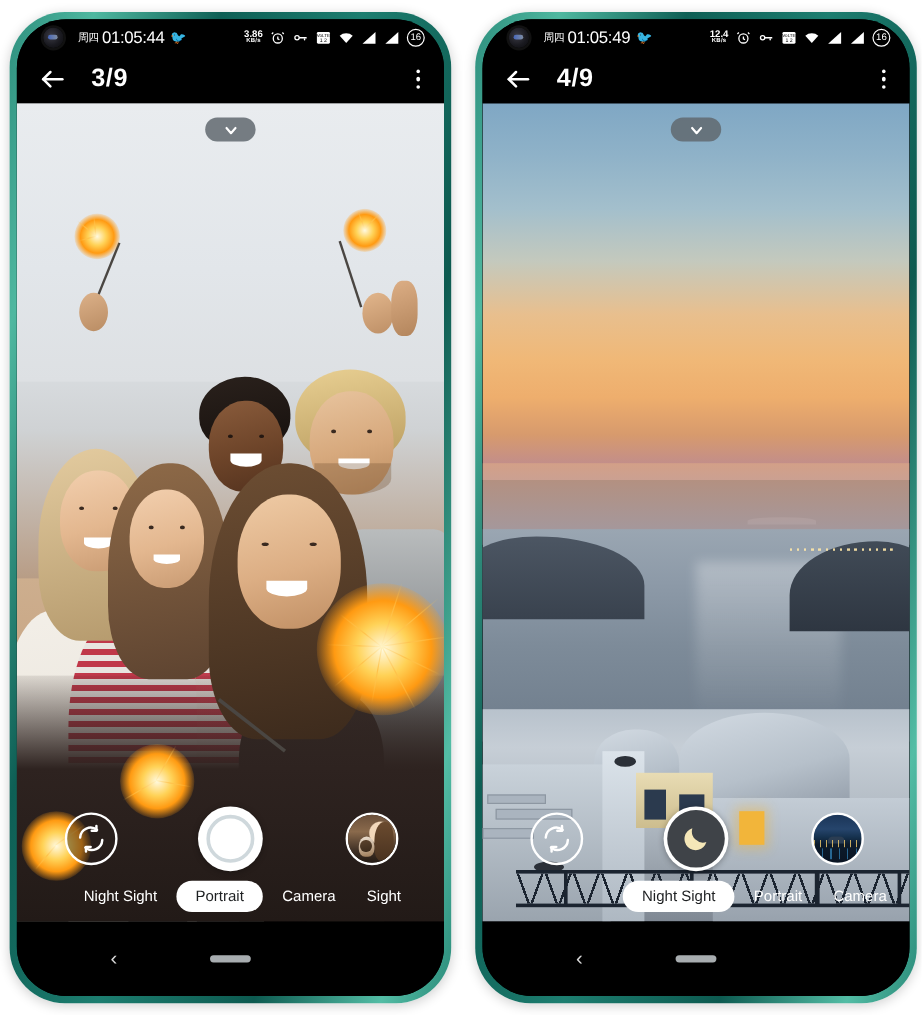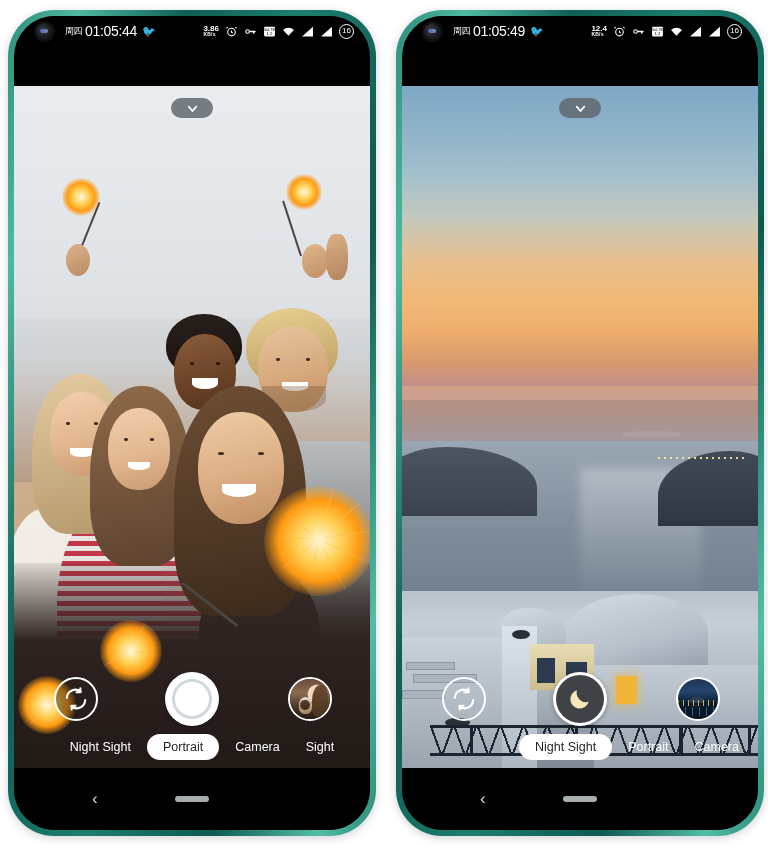--- a/index.html
+++ b/index.html
@@ -50,21 +50,21 @@
     content:""; position:absolute; left:4px; top:6px;
     width:8px; height:4px; border-radius:2px;
     background: linear-gradient(90deg,#4a6fd0,#8fa0b8);
     opacity:.85;
   }
   .sb-clock { display:flex; align-items:center; gap:3px; margin-left: 12px; }
   .sb-day { font-size: 9px; letter-spacing:-.5px; }
   .sb-time { font-size: 14px; letter-spacing:-.3px; }
   .sb-emoji { font-size: 11px; margin-left:2px; }
   .sb-right { margin-left:auto; display:flex; align-items:center; gap:6px; }
-  .sb-net { line-height:.95; }
+  .sb-net { line-height:.95; text-align:center; }
   .sb-net .r { font-size: 8px; font-weight: bold; display:block; }
   .sb-net .u { font-size: 5px; font-weight: bold; display:block; letter-spacing:.2px;}
   .ic { width: 13px; height: 13px; display:block; }
   .ic svg { width:100%; height:100%; display:block; }
   .sb-batt {
     width:15px; height:15px; border:1.4px solid #fff; border-radius:50%;
     font-size:8px; display:flex; align-items:center; justify-content:center;
     line-height:1;
   }
 
@@ -341,20 +341,34 @@
           </span>
           <span class="ic">
             <svg viewBox="0 0 24 24" fill="#fff">
                 <path d="M22 21H2L22 3z"></path>
               </svg>
           </span>
           <span class="sb-batt">16</span>
         </div>
       </div>
 
+      <div class="appbar">
+        <span class="back-arrow">
+          <svg viewBox="0 0 24 24" fill="none" stroke="#fff" stroke-width="2.1" stroke-linecap="round" stroke-linejoin="round">
+              <path d="M20 12H4"></path>
+              <path d="M10 6l-6 6 6 6"></path>
+            </svg>
+        </span>
+        <span class="appbar-title">3/9</span>
+        <span class="kebab">
+            <i></i>
+            <i></i>
+            <i></i>
+          </span>
+      </div>
 
       <div class="viewport">
         <div class="photo p1">
           <div class="sky"></div>
           <div class="sand"></div>
 
           <div class="stick" style="left:62px; top:112px; width:2px; height:60px; transform:rotate(22deg);"></div>
           <div class="sparkler-core" style="left:48px; top:92px; width:38px; height:38px;"></div>
           <div class="spark-ray" style="left:66px; top:110px; width:20px; transform:rotate(-140deg);"></div>
           <div class="spark-ray" style="left:66px; top:110px; width:17px; transform:rotate(-95deg);"></div>
@@ -522,20 +536,34 @@
           </span>
           <span class="ic">
             <svg viewBox="0 0 24 24" fill="#fff">
                 <path d="M22 21H2L22 3z"></path>
               </svg>
           </span>
           <span class="sb-batt">16</span>
         </div>
       </div>
 
+      <div class="appbar">
+        <span class="back-arrow">
+          <svg viewBox="0 0 24 24" fill="none" stroke="#fff" stroke-width="2.1" stroke-linecap="round" stroke-linejoin="round">
+              <path d="M20 12H4"></path>
+              <path d="M10 6l-6 6 6 6"></path>
+            </svg>
+        </span>
+        <span class="appbar-title">4/9</span>
+        <span class="kebab">
+            <i></i>
+            <i></i>
+            <i></i>
+          </span>
+      </div>
 
       <div class="viewport">
         <div class="photo p2">
           <div class="sky"></div>
           <div class="far-isle"></div>
           <div class="haze"></div>
           <div class="sea"></div>
           <div class="sea-glint"></div>
           <div class="headland-l"></div>
           <div class="headland-r" style="background:linear-gradient(180deg,#414b57,#2e3641);"></div>

